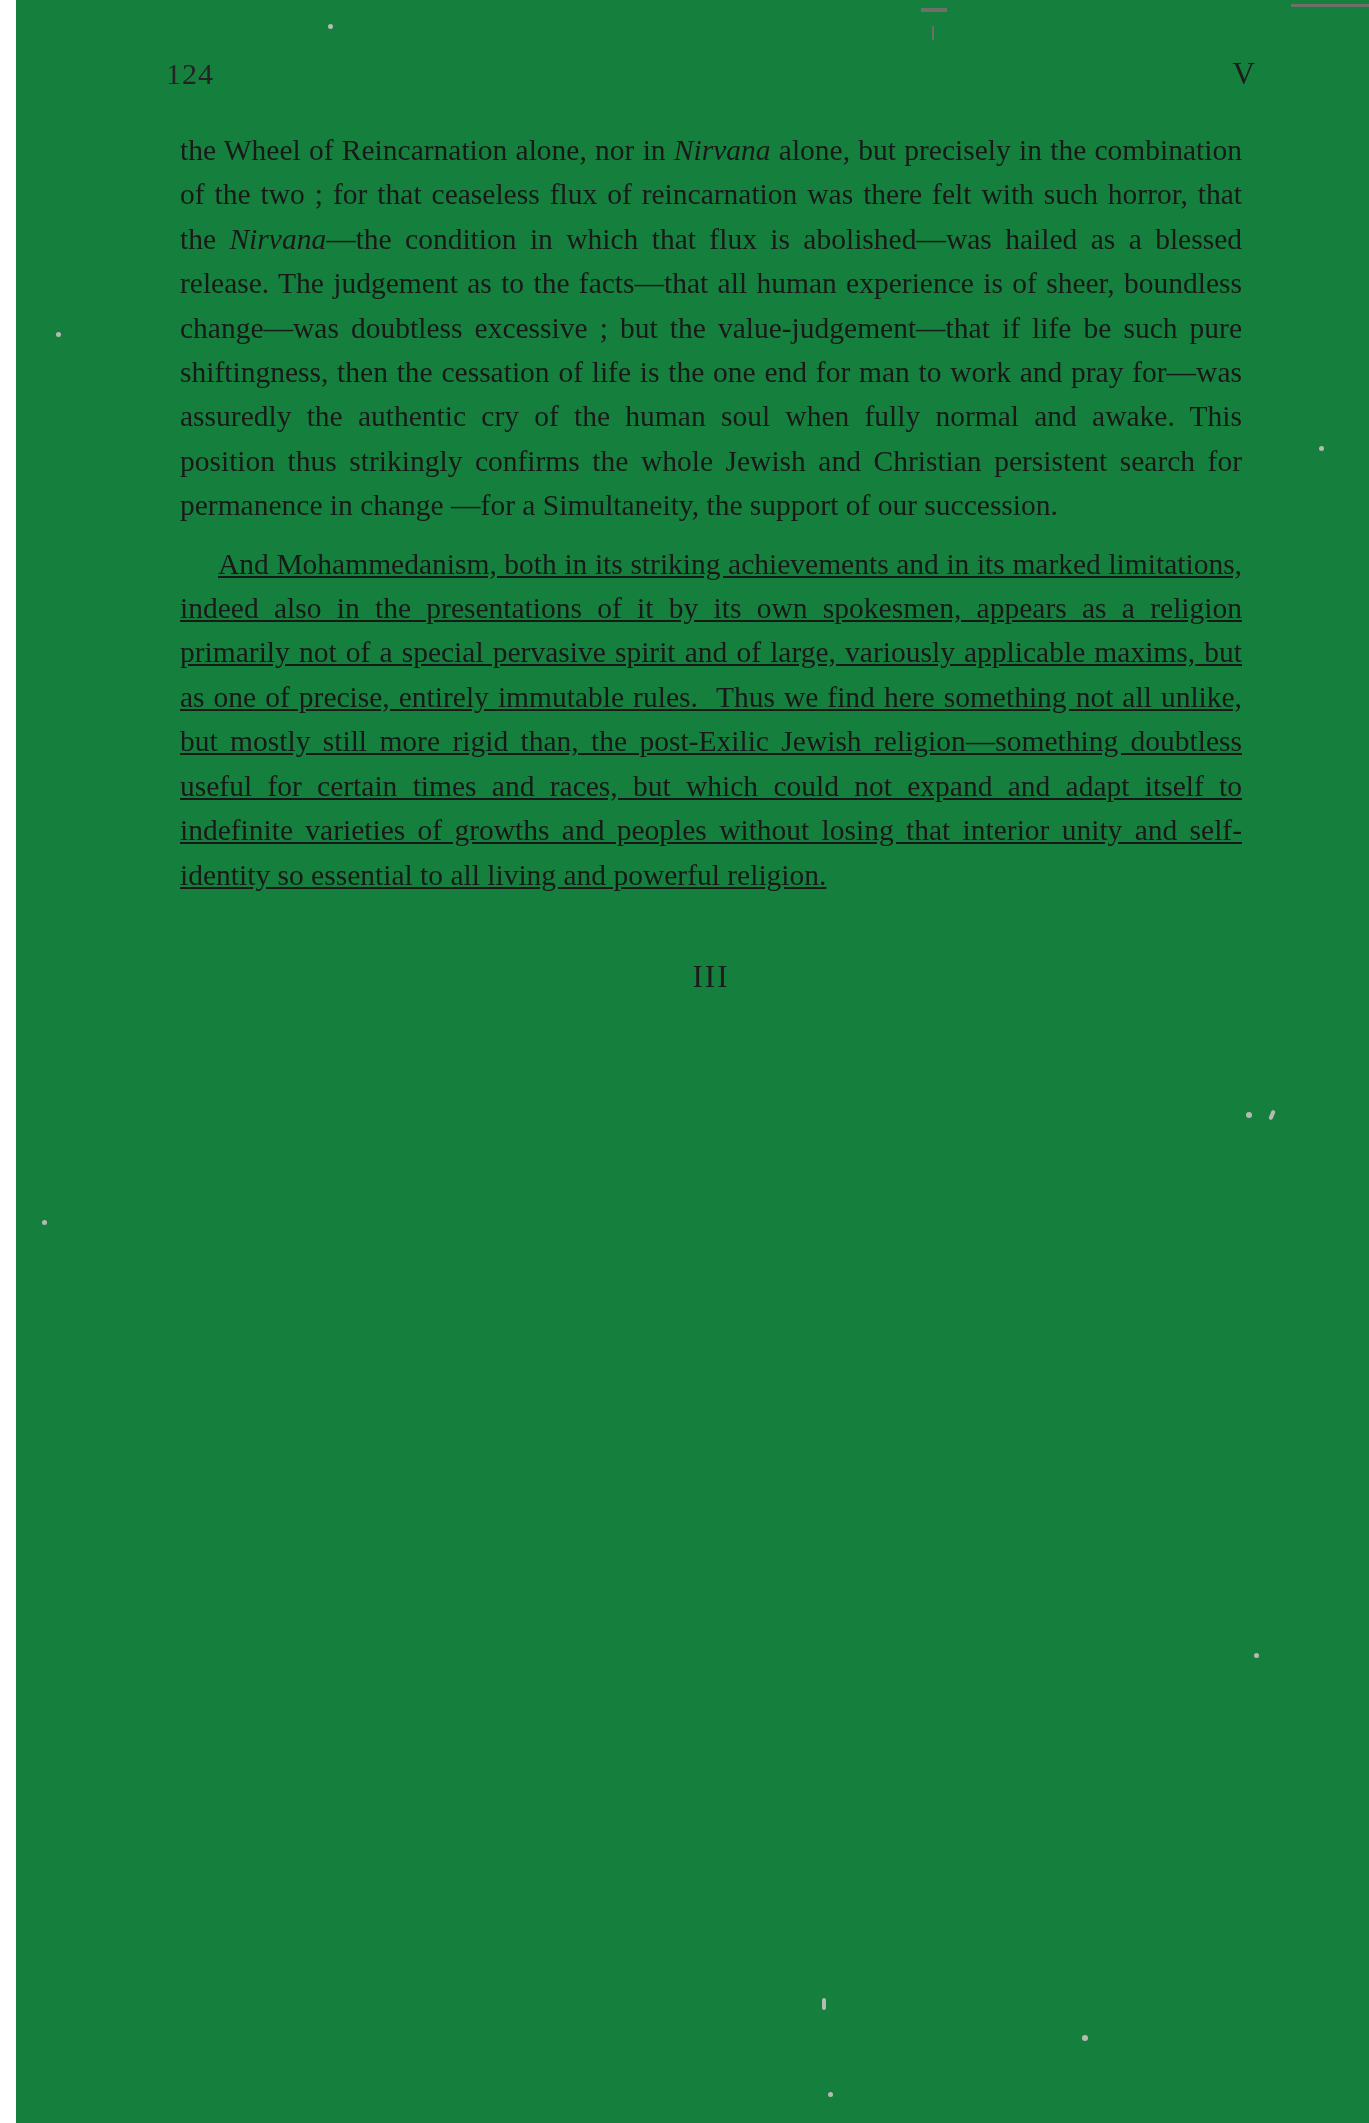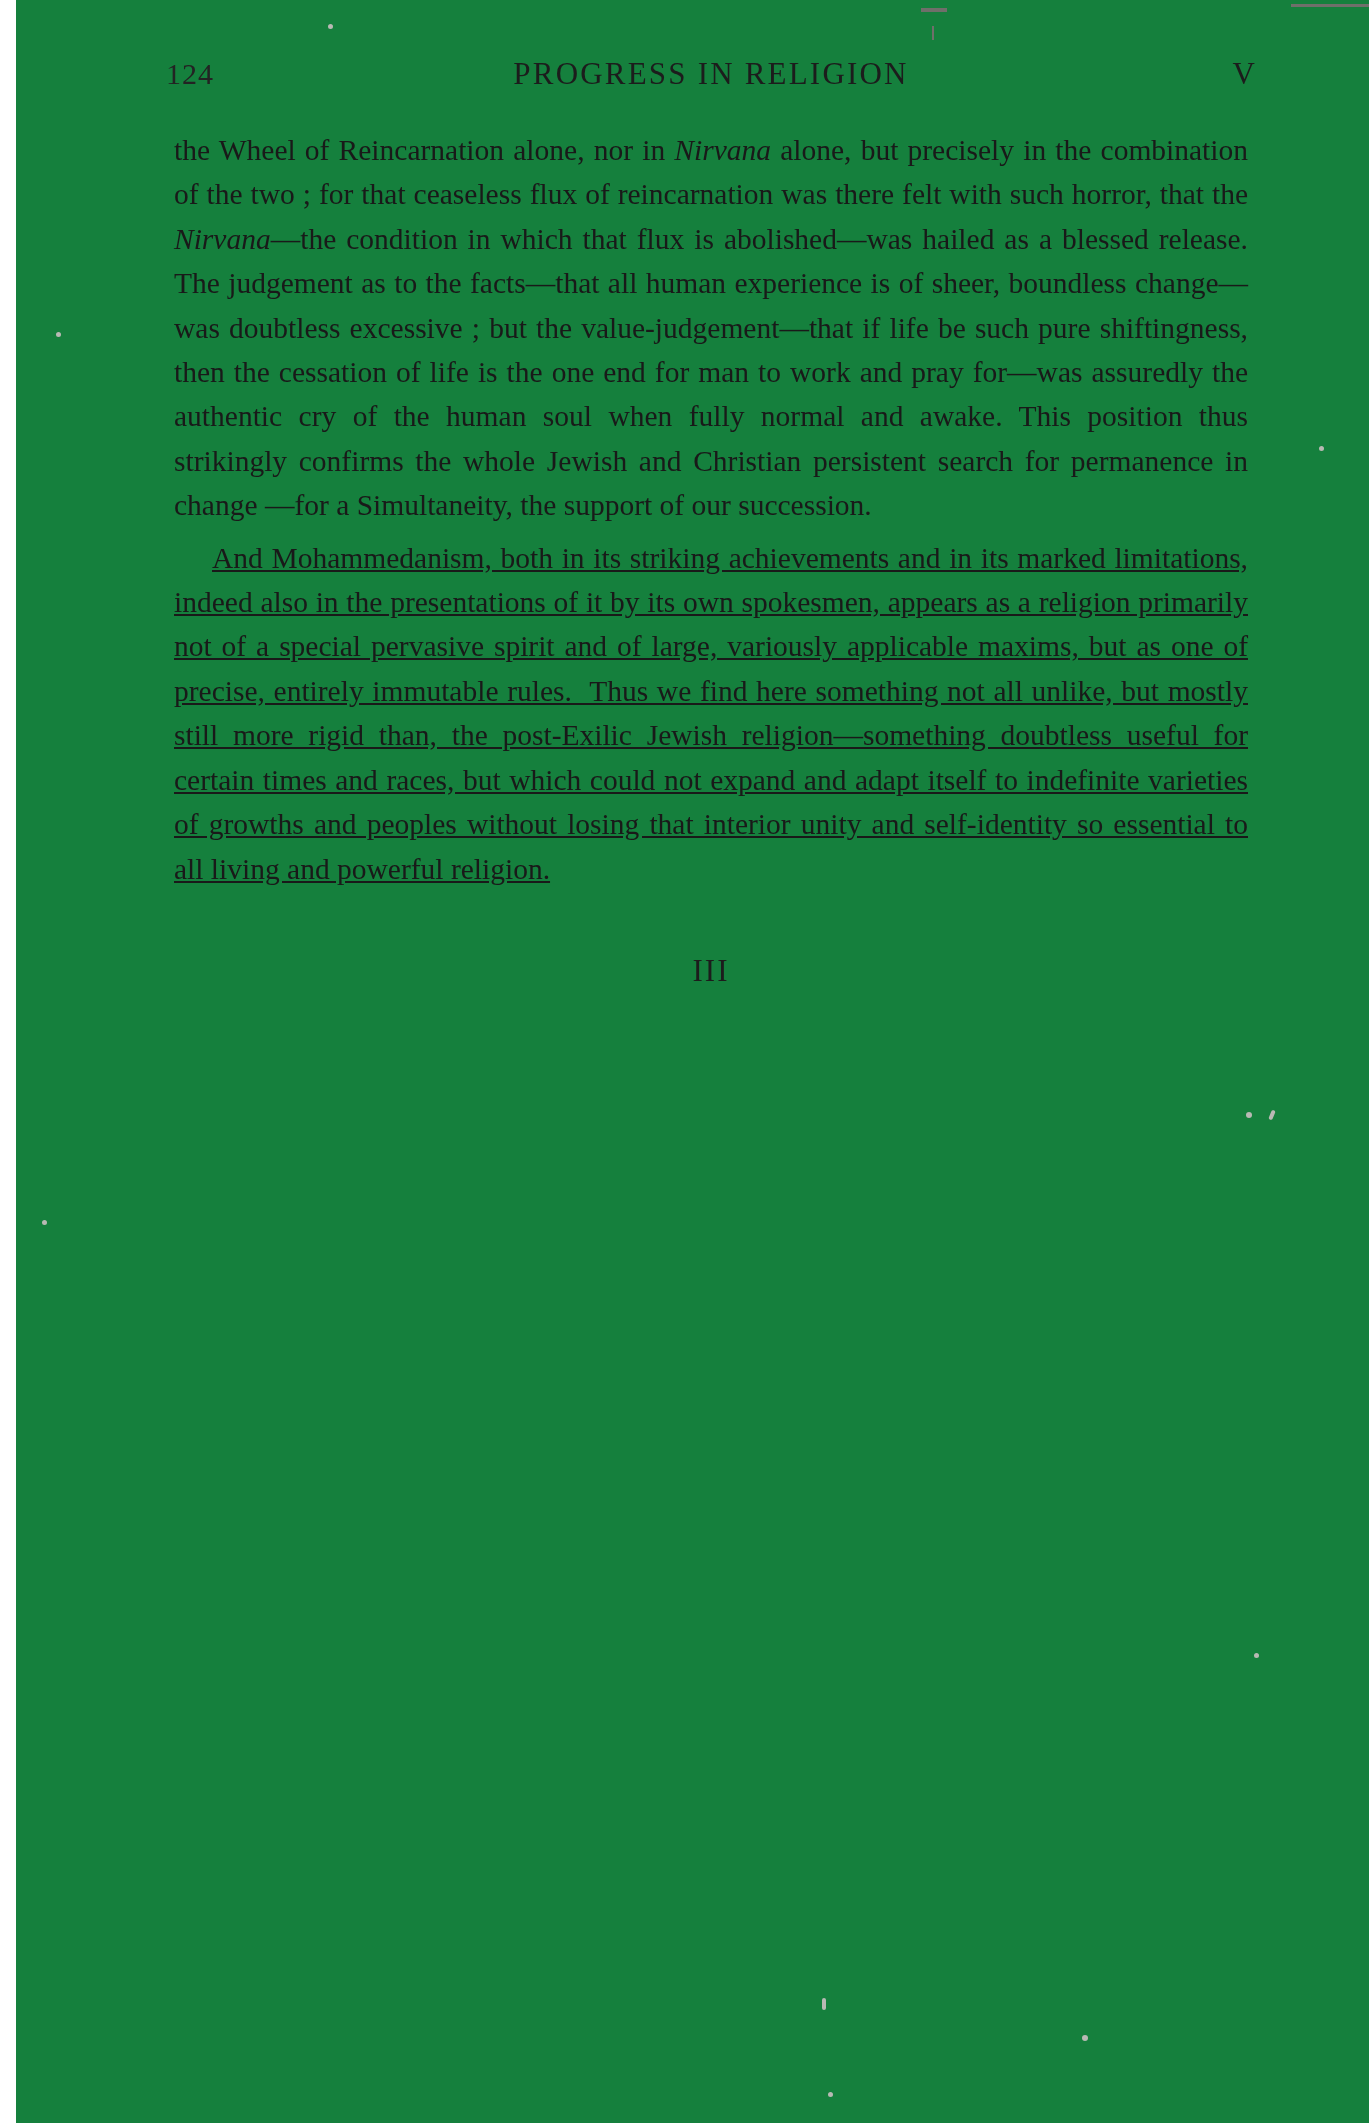--- a/index.html
+++ b/index.html
@@ -64,21 +64,21 @@
   }
   .chapter-num {
     width: 90px;
     text-align: right;
     font-size: 31px;
     letter-spacing: 1px;
     color: #1c1c1c;
   }
 
   p.body {
-    margin: 8px;
+    margin: 14px;
     font-size: 29.5px;
     line-height: 44.4px;
     text-align: justify;
     text-justify: inter-word;
     color: #191919;
     -webkit-hyphens: none;
     hyphens: none;
   }
   p.body.indent {
     text-indent: 38px;
@@ -120,21 +120,20 @@
   <div class="speck" style="left:1238px; top:1653px; width:5px; height:5px;"></div>
   <div class="speck" style="left:1066px; top:2035px; width:6px; height:6px;"></div>
   <div class="speck" style="left:812px; top:2092px; width:5px; height:5px;"></div>
   <div class="speck" style="left:806px; top:1998px; width:4px; height:12px; border-radius:2px;"></div>
   <div class="speck" style="left:1230px; top:1112px; width:6px; height:6px;"></div>
 
   <div class="content">
 
     <div class="running-head">
       <div class="folio">124</div>
-      <div class="head-title">PROGRESS IN RELIGION</div>
       <div class="chapter-num">V</div>
     </div>
 
     <div class="para-block">
       <p class="body">the Wheel of Reincarnation alone, nor in <em>Nirvana</em> alone, but precisely in the combination of the two ; for that ceaseless flux of reincarnation was there felt with such horror, that the <em>Nirvana</em>—the condition in which that flux is abolished—was hailed as a blessed release. The judgement as to the facts—that all human experience is of sheer, boundless change—was doubtless excessive ; but the value-judgement—that if life be such pure shiftingness, then the cessation of life is the one end for man to work and pray for—was assuredly the authentic cry of the human soul when fully normal and awake. This position thus strikingly confirms the whole Jewish and Christian persistent search for permanence in change —for a Simultaneity, the support of our succession.</p>
       <p class="body indent">And Mohammedanism, both in its striking achievements and in its marked limitations, indeed also in the presentations of it by its own spokesmen, appears as a religion primarily not of a special pervasive spirit and of large, variously applicable maxims, but as one of precise, entirely immutable rules. &nbsp;Thus we find here something not all unlike, but mostly still more rigid than, the post-Exilic Jewish religion—something doubtless useful for certain times and races, but which could not expand and adapt itself to indefinite varieties of growths and peoples without losing that interior unity and self-identity so essential to all living and powerful religion.</p>
 
       <div class="section-break">III</div>
 
     </div>

